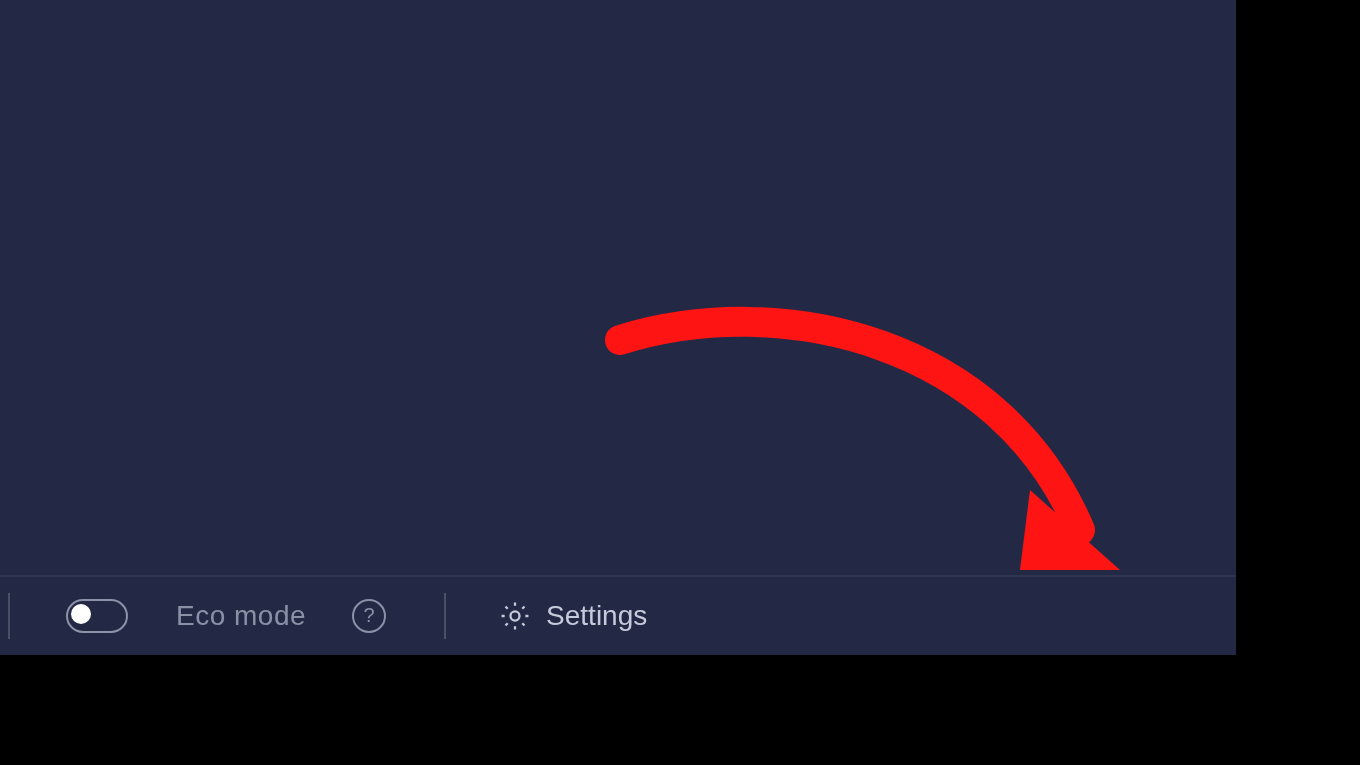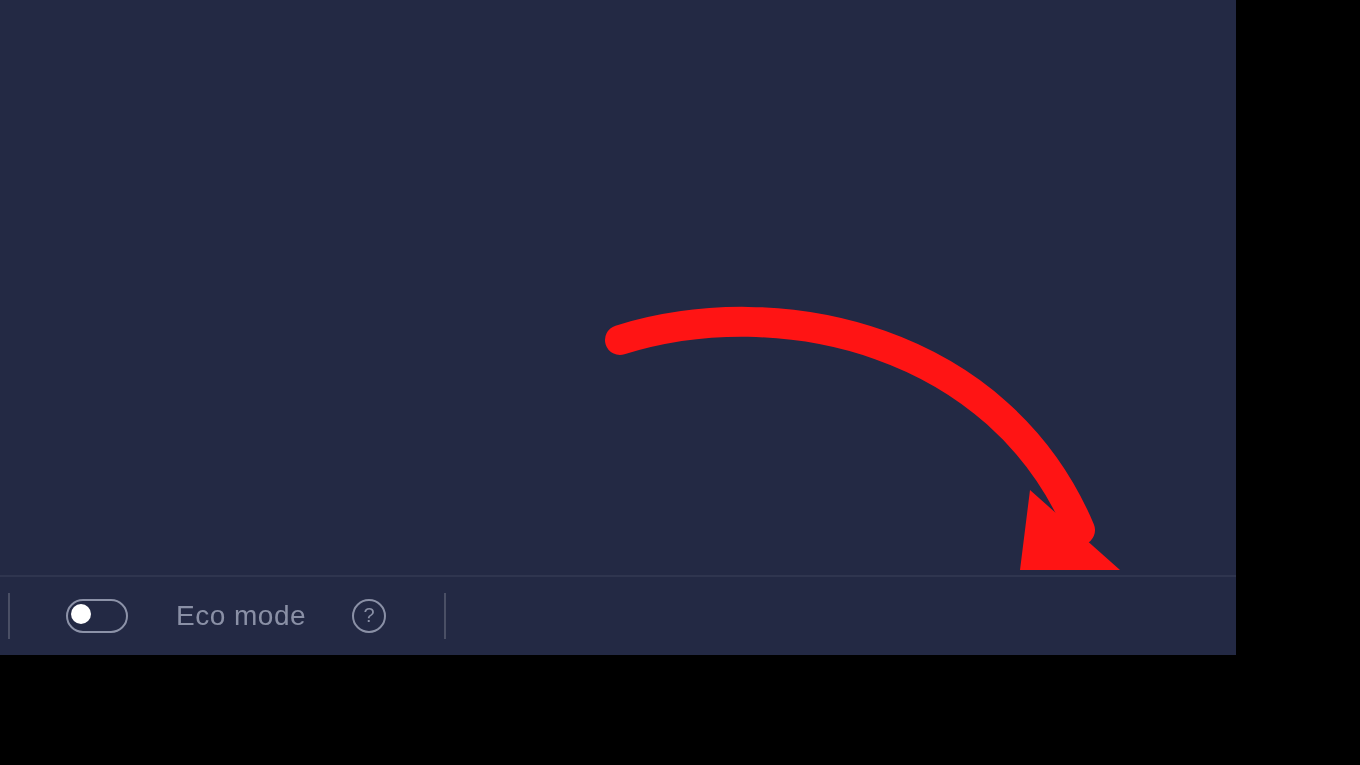--- a/index.html
+++ b/index.html
@@ -128,20 +128,29 @@
     <div class="toggle">
       <div class="knob"></div>
     </div>
 
     <span class="eco-label">Eco mode</span>
 
     <div class="help-icon">?</div>
 
     <div class="vsep2"></div>
 
+    <div class="settings-btn">
+      <span>
+        <svg class="gear-svg" viewBox="0 0 24 24" fill="none" stroke="#c6cadb" stroke-width="1.6">
+          <circle cx="12" cy="12" r="3.2"></circle>
+          <path d="M12 2.5v2.2M12 19.3v2.2M21.5 12h-2.2M4.7 12H2.5M18.7 5.3l-1.55 1.55M6.85 17.15 5.3 18.7M18.7 18.7l-1.55-1.55M6.85 6.85 5.3 5.3"></path>
+        </svg>
+      </span>
+      <span class="settings-label">Settings</span>
+    </div>
 
     <div class="spacer"></div>
 
   </div>
 
   <svg class="annotation-arrow" viewBox="0 0 560 300">
     <path d="M20 40 C 180 -10, 400 40, 480 230" stroke="#ff1414" stroke-width="30" fill="none" stroke-linecap="round"></path>
     <polygon points="430,190 520,270 420,270" fill="#ff1414"></polygon>
   </svg>
 

